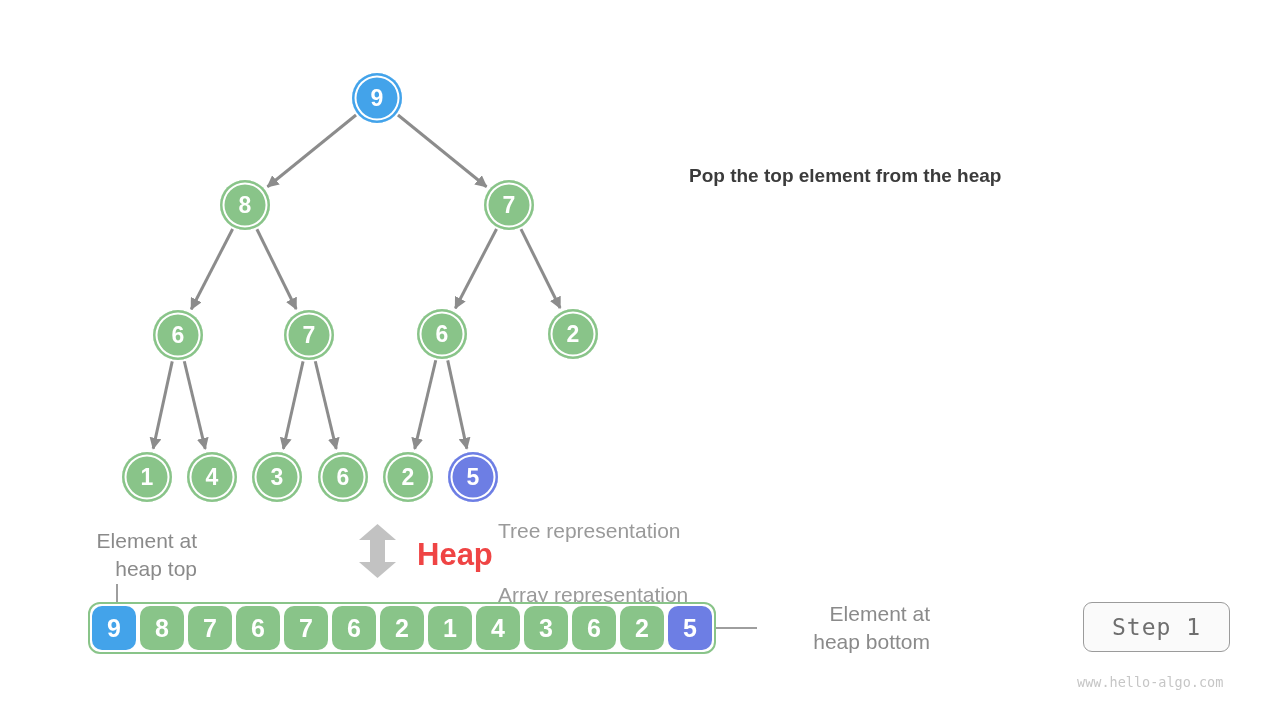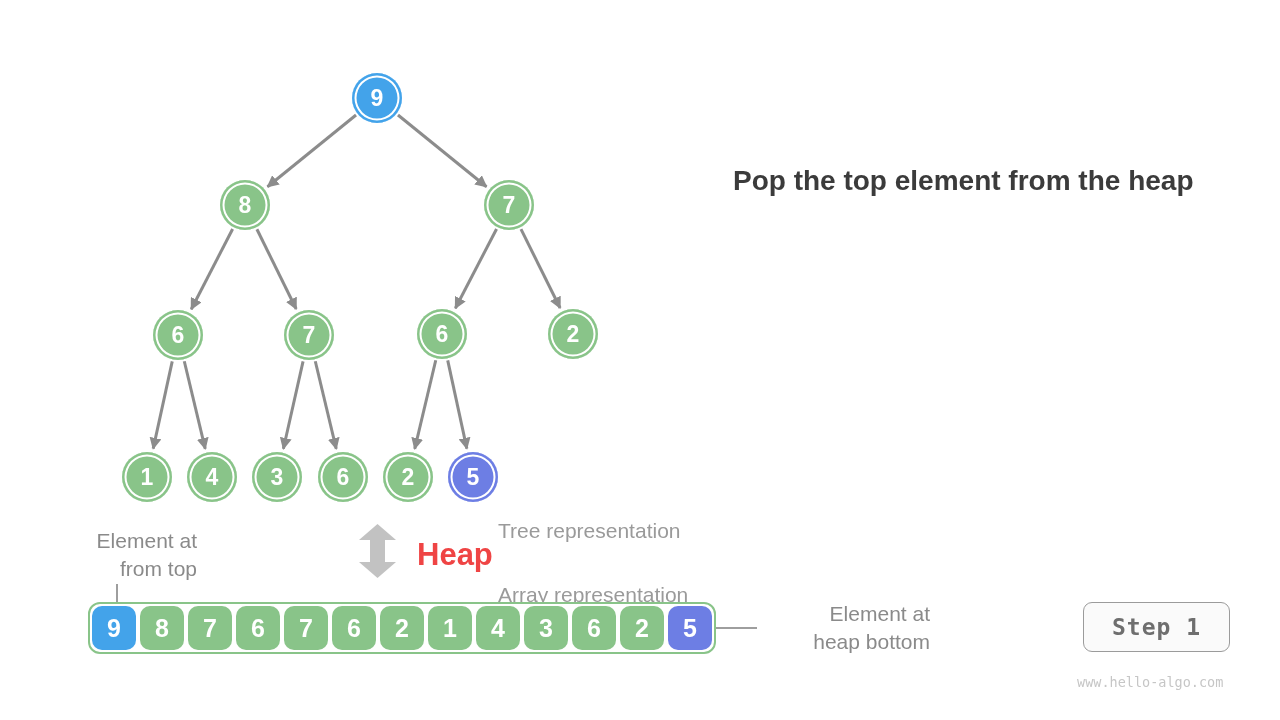--- a/index.html
+++ b/index.html
@@ -32,25 +32,24 @@
     font-size: 23px;
     font-weight: bold;
   }
   .node.green  { background: #89c489; box-shadow: inset 0 0 0 2.5px #89c489, inset 0 0 0 4.5px #ffffff; }
   .node.blue   { background: #43a3ea; box-shadow: inset 0 0 0 2.5px #43a3ea, inset 0 0 0 4.5px #ffffff; }
   .node.purple { background: #6d7ee4; box-shadow: inset 0 0 0 2.5px #6d7ee4, inset 0 0 0 4.5px #ffffff; }
 
   .title {
     position: absolute;
     left: 689px; top: 165px;
-    font-size: 28px;
+    font-size: 19px;
     font-weight: bold;
     color: #3b3b3b;
     white-space: nowrap;
-    margin-left: 44px;
   }
 
   .ann {
     position: absolute;
     color: #8a8a8a;
     font-size: 21px;
     line-height: 28px;
     text-align: right;
     white-space: nowrap;
   }
@@ -123,21 +122,21 @@
     width: 147px; height: 50px;
     box-sizing: border-box;
     background: #fafafa;
     border: 1.5px solid #9b9b9b;
     border-radius: 9px;
     display: flex;
     align-items: center;
     justify-content: center;
     font-family: "DejaVu Sans Mono", monospace;
     font-size: 23px;
-    font-weight: bold;
+    font-weight: normal;
     color: #6e6e6e;
     letter-spacing: 1px;
   }
   .watermark {
     position: absolute;
     left: 1077px; top: 674px;
     font-family: "DejaVu Sans Mono", monospace;
     font-size: 13.5px;
     color: #c6c6c6;
     white-space: nowrap;
@@ -181,21 +180,21 @@
       <div class="node green" style="left: 252px; top: 452px;">3</div>
       <div class="node green" style="left: 318px; top: 452px;">6</div>
       <div class="node green" style="left: 383px; top: 452px;">2</div>
       <div class="node purple" style="left: 448px; top: 452px;">5</div>
     </div>
 
   <div class="title">Pop the top element from the heap</div>
 
   <div class="ann ann-top">
     <div>Element at</div>
-    <div>from top</div>
+    <div>heap top</div>
   </div>
 
   <div class="ann ann-bottom">
     <div>Element at</div>
     <div>heap bottom</div>
   </div>
 
   <div class="repr-label repr-tree">Tree representation</div>
   <div class="repr-label repr-array">Array representation</div>
 

